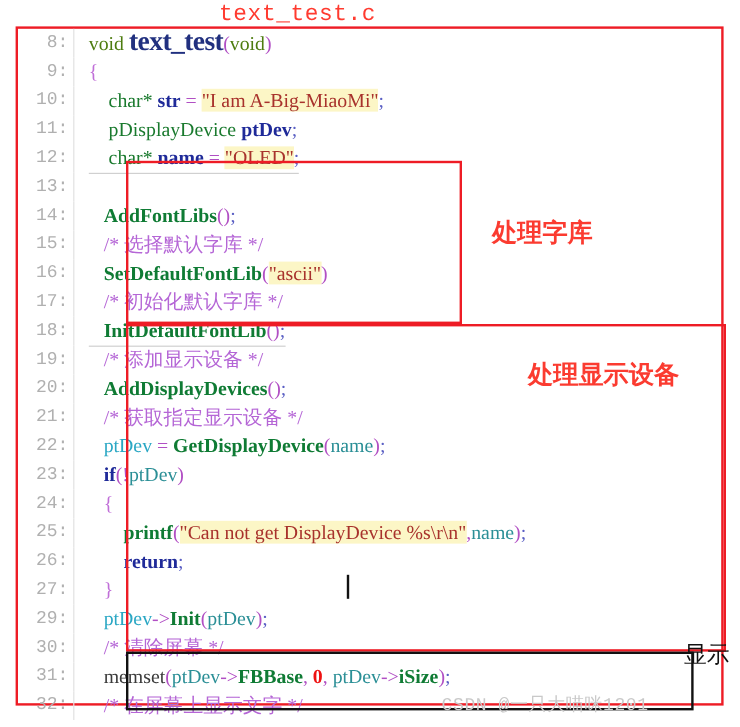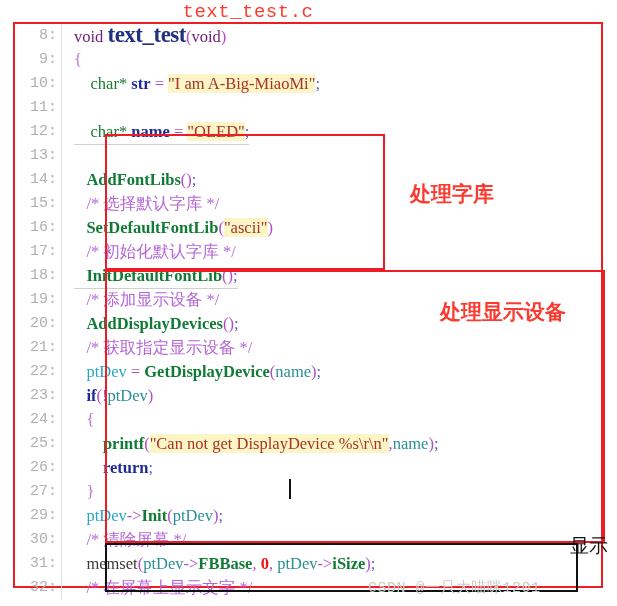--- a/index.html
+++ b/index.html
@@ -78,21 +78,21 @@
     background: #e2e2e2;
     margin-right: 12px;
   }
   .code-text {
     white-space: pre;
     font-family: "Liberation Serif", "DejaVu Serif", serif;
     font-size: 16.5px;
   }
 
   
-  .kw        { color: #701a75; }                  
+  .kw        { color: #4d7c0f; }                  
   .type      { color: #1a7a2e; }                  
   .fnname    { color: #0f7b34; font-weight: bold; }
   .bigfn     { color: #21307f; font-weight: bold; font-size: 23px; letter-spacing: -0.5px; }
   .var       { color: #1f2a99; font-weight: bold; }
   .varteal   { color: #2aa7c4; }
   .param     { color: #2b8f96; }
   .punct     { color: #b14fc4; }
   .op        { color: #b14fc4; }
   .brace     { color: #c06fd8; }
   .semi      { color: #5a5fc4; }
@@ -189,20 +189,21 @@
 
     <div class="line">
       <span class="ln">10:</span>
       <span class="gutter-sep"></span>
       <span class="code-text">    <span class="type">char*</span> <span class="var">str</span> <span class="op">=</span> <span class="str">"I am A-Big-MiaoMi"</span><span class="semi">;</span></span>
     </div>
 
     <div class="line">
       <span class="ln">11:</span>
       <span class="gutter-sep"></span>
+      <span class="code-text">    <span class="type">pDisplayDevice</span> <span class="var">ptDev</span><span class="semi">;</span></span>
     </div>
 
     <div class="line">
       <span class="ln">12:</span>
       <span class="gutter-sep"></span>
       <span class="code-text udl">    <span class="type">char*</span> <span class="var">name</span> <span class="op">=</span> <span class="str">"OLED"</span><span class="semi">;</span></span>
     </div>
 
     <div class="line">
       <span class="ln">13:</span>

